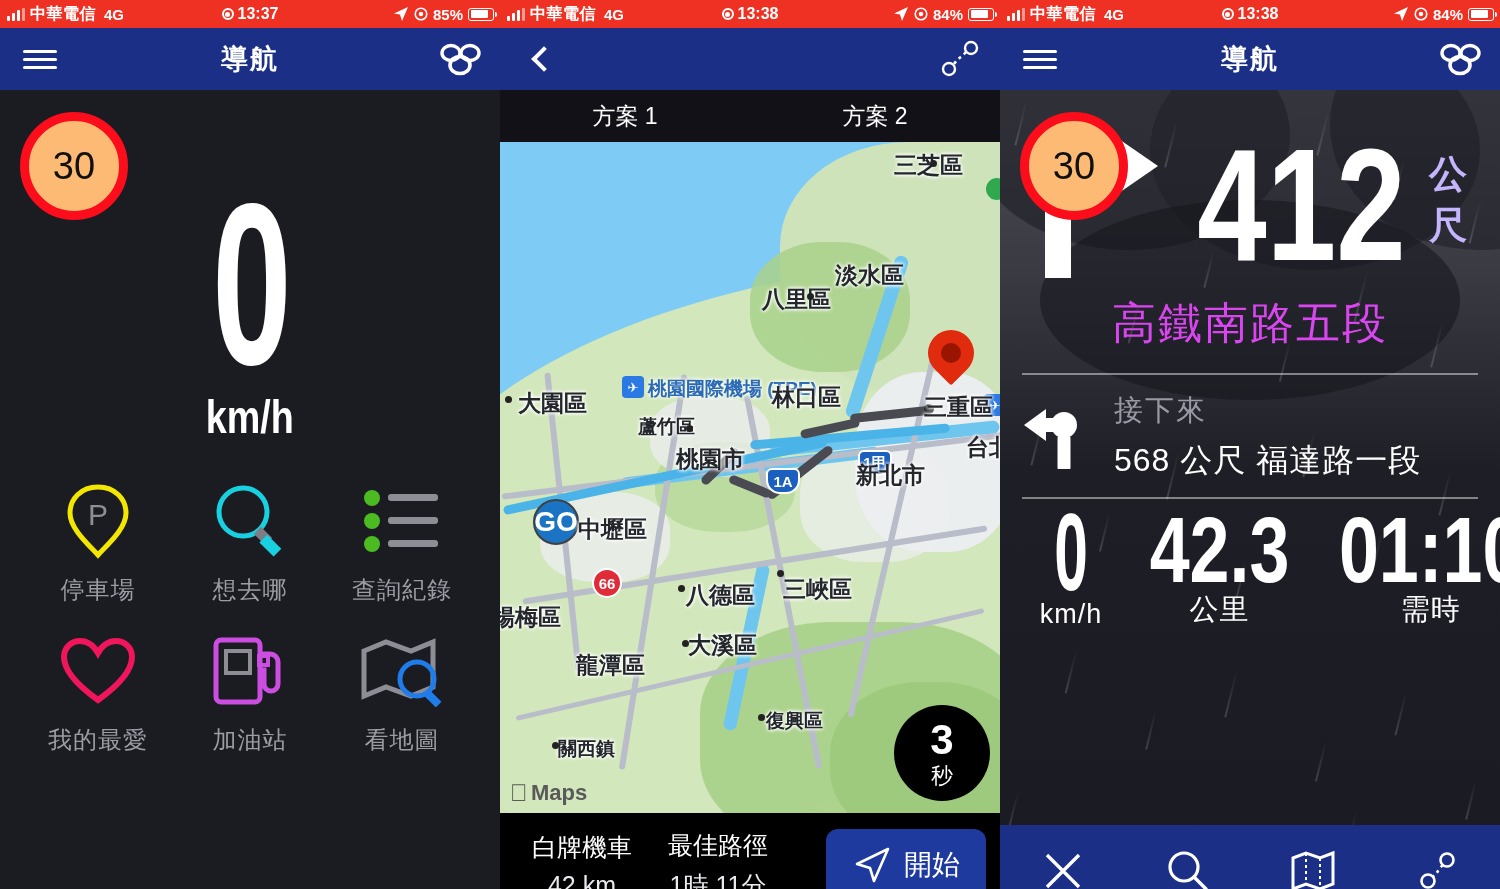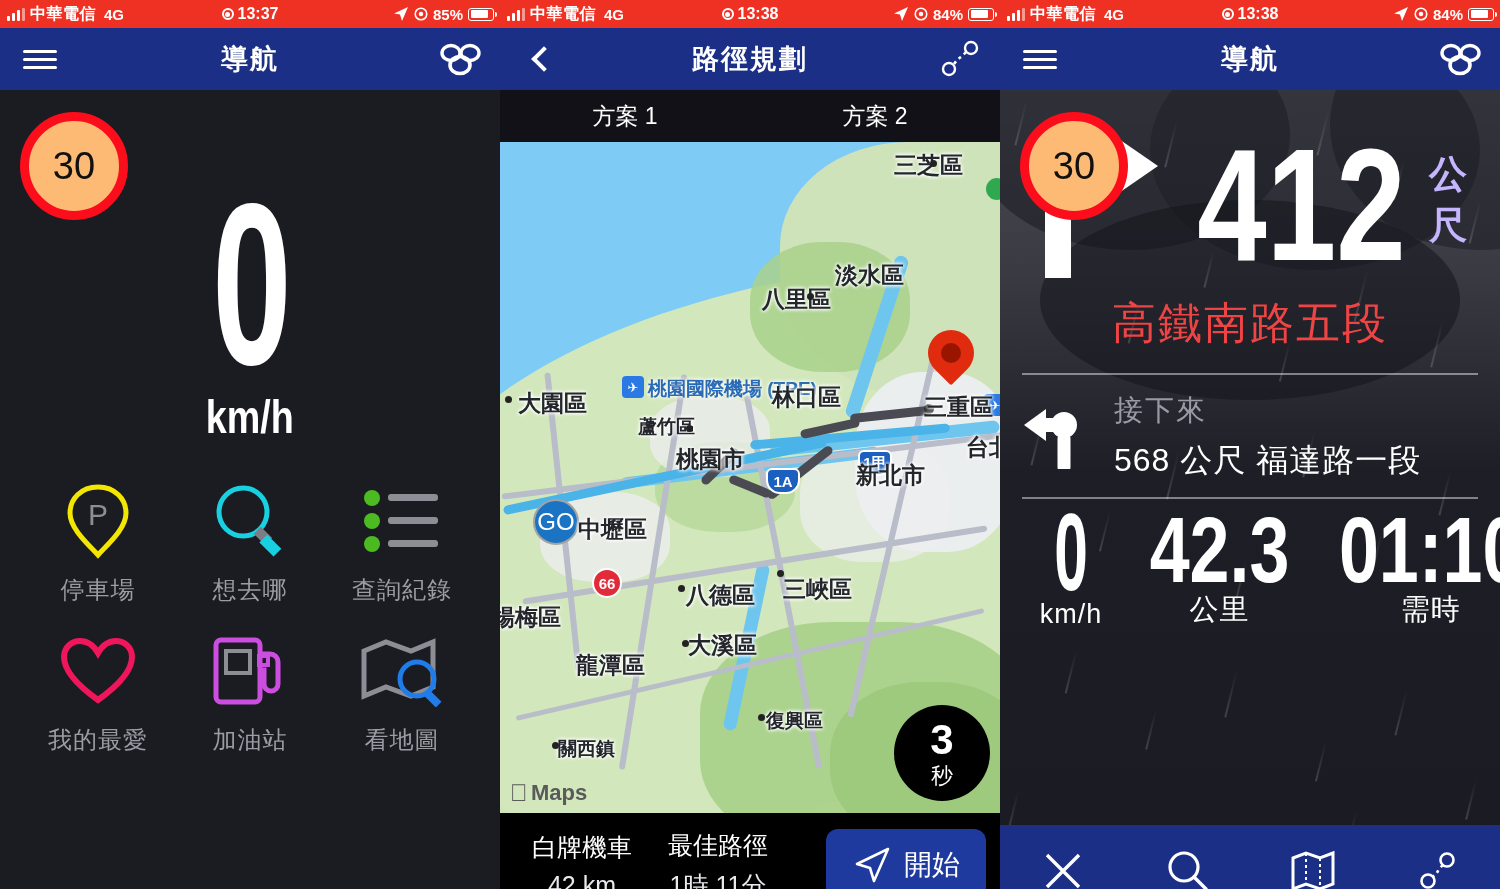--- a/index.html
+++ b/index.html
@@ -97,22 +97,22 @@
   .maplabel.sm{ font-size:19px; }
   .mapdot{ position:absolute;width:7px;height:7px;background:#222;border-radius:50%;}
   .route{ position:absolute;background:#4a4a52;height:9px;border-radius:6px;}
   .pin{
     position:absolute; width:46px;height:46px;background:#e02b0e;border-radius:50% 50% 50% 50%;
     transform:rotate(45deg); border-bottom-right-radius:2px;
   }
   .pin::after{content:"";position:absolute;left:13px;top:13px;width:20px;height:20px;background:#9a1500;border-radius:50%;}
   .gobadge{
     position:absolute;width:46px;height:46px;border-radius:50%;background:#1b73c4;color:#fff;
-    display:flex;align-items:center;justify-content:center;font-size:24px;font-weight:normal;
-    border:2px solid #a3a3a3; font-family:"Liberation Sans Narrow","Liberation Sans",sans-serif;
+    display:flex;align-items:center;justify-content:center;font-size:28px;font-weight:bold;
+    border:2px solid #404040; font-family:"Liberation Sans Narrow","Liberation Sans",sans-serif;
   }
   .shield{
     position:absolute;background:#1b5fbf;color:#fff;font-size:15px;font-weight:bold;
     width:34px;height:26px;border-radius:6px 6px 14px 14px;display:flex;align-items:center;justify-content:center;
     border:2px solid #fff;
   }
   .shield.red{ background:#e22b39;border-radius:50%;width:30px;height:30px;}
   .airport{
     position:absolute;background:#2b7ae4;color:#fff;width:22px;height:22px;border-radius:4px;
     display:flex;align-items:center;justify-content:center;font-size:13px;
@@ -144,21 +144,21 @@
   .rain i{ position:absolute;width:2px;background:linear-gradient(180deg,rgba(255,255,255,0),rgba(255,255,255,.17));transform:rotate(14deg);}
   .navcontent{ position:relative;z-index:5;height:100%;display:flex;flex-direction:column;}
   .turnrow{ display:flex;align-items:center;padding:40px 18px 0 18px; }
   .turnarrow{ flex:0 0 150px;display:flex;align-items:center;justify-content:center;}
   .distwrap{ display:flex;align-items:flex-end;flex:1;justify-content:flex-end;}
   .distnum{
     color:#fff;font-size:160px;line-height:.8;font-weight:bold;
     font-family:"Liberation Sans Narrow","Liberation Sans",sans-serif; transform:scaleX(.78);
   }
   .distunit{ color:#c4b5fd;font-size:38px;font-weight:bold;margin-bottom:18px;margin-left:-6px;}
-  .streetname{ text-align:center;color:#ef4444;font-size:44px;margin-top:14px;letter-spacing:2px;}
+  .streetname{ text-align:center;color:#d946ef;font-size:44px;margin-top:14px;letter-spacing:2px;}
   .hr{ height:2px;background:rgba(255,255,255,.45);margin:20px 22px 0 22px;}
   .nextrow{ display:flex;align-items:center;padding:16px 22px 14px 22px;gap:22px;}
   .nexticon{ flex:0 0 70px;display:flex;align-items:center;justify-content:center;}
   .nexttxt .lab{ color:#9a9aa4;font-size:29px;letter-spacing:2px;}
   .nexttxt .val{ color:#fff;font-size:32px;margin-top:8px;letter-spacing:1px;}
   .statsrow{ display:flex;align-items:flex-end;padding:6px 16px 0 16px; gap:4px;}
   .scell{ text-align:center;color:#fff;flex:1; }
   .scell.speed{ flex:0 0 110px; }
   .snum{
     font-size:92px;line-height:.85;font-weight:bold;
@@ -339,21 +339,20 @@
         <span class="batt">
             <span style="width:84%"></span>
           </span>
       </div>
     </div>
 
     <div class="navbar">
       <div class="nb-btn">
         <span class="backchev"></span>
       </div>
-      <div class="title">路徑規劃</div>
       <div class="nb-btn nb-right">
         <svg width="42" height="40" viewBox="0 0 42 40">
           <circle cx="32" cy="9" r="6" fill="none" stroke="#fff" stroke-width="2.4"></circle>
           <circle cx="10" cy="30" r="6" fill="none" stroke="#fff" stroke-width="2.4"></circle>
           <path d="M27 13 C22 19 20 18 15 25" fill="none" stroke="#fff" stroke-width="2.6" stroke-dasharray="3 4"></path>
         </svg>
       </div>
     </div>
 
     <div class="tabs">

